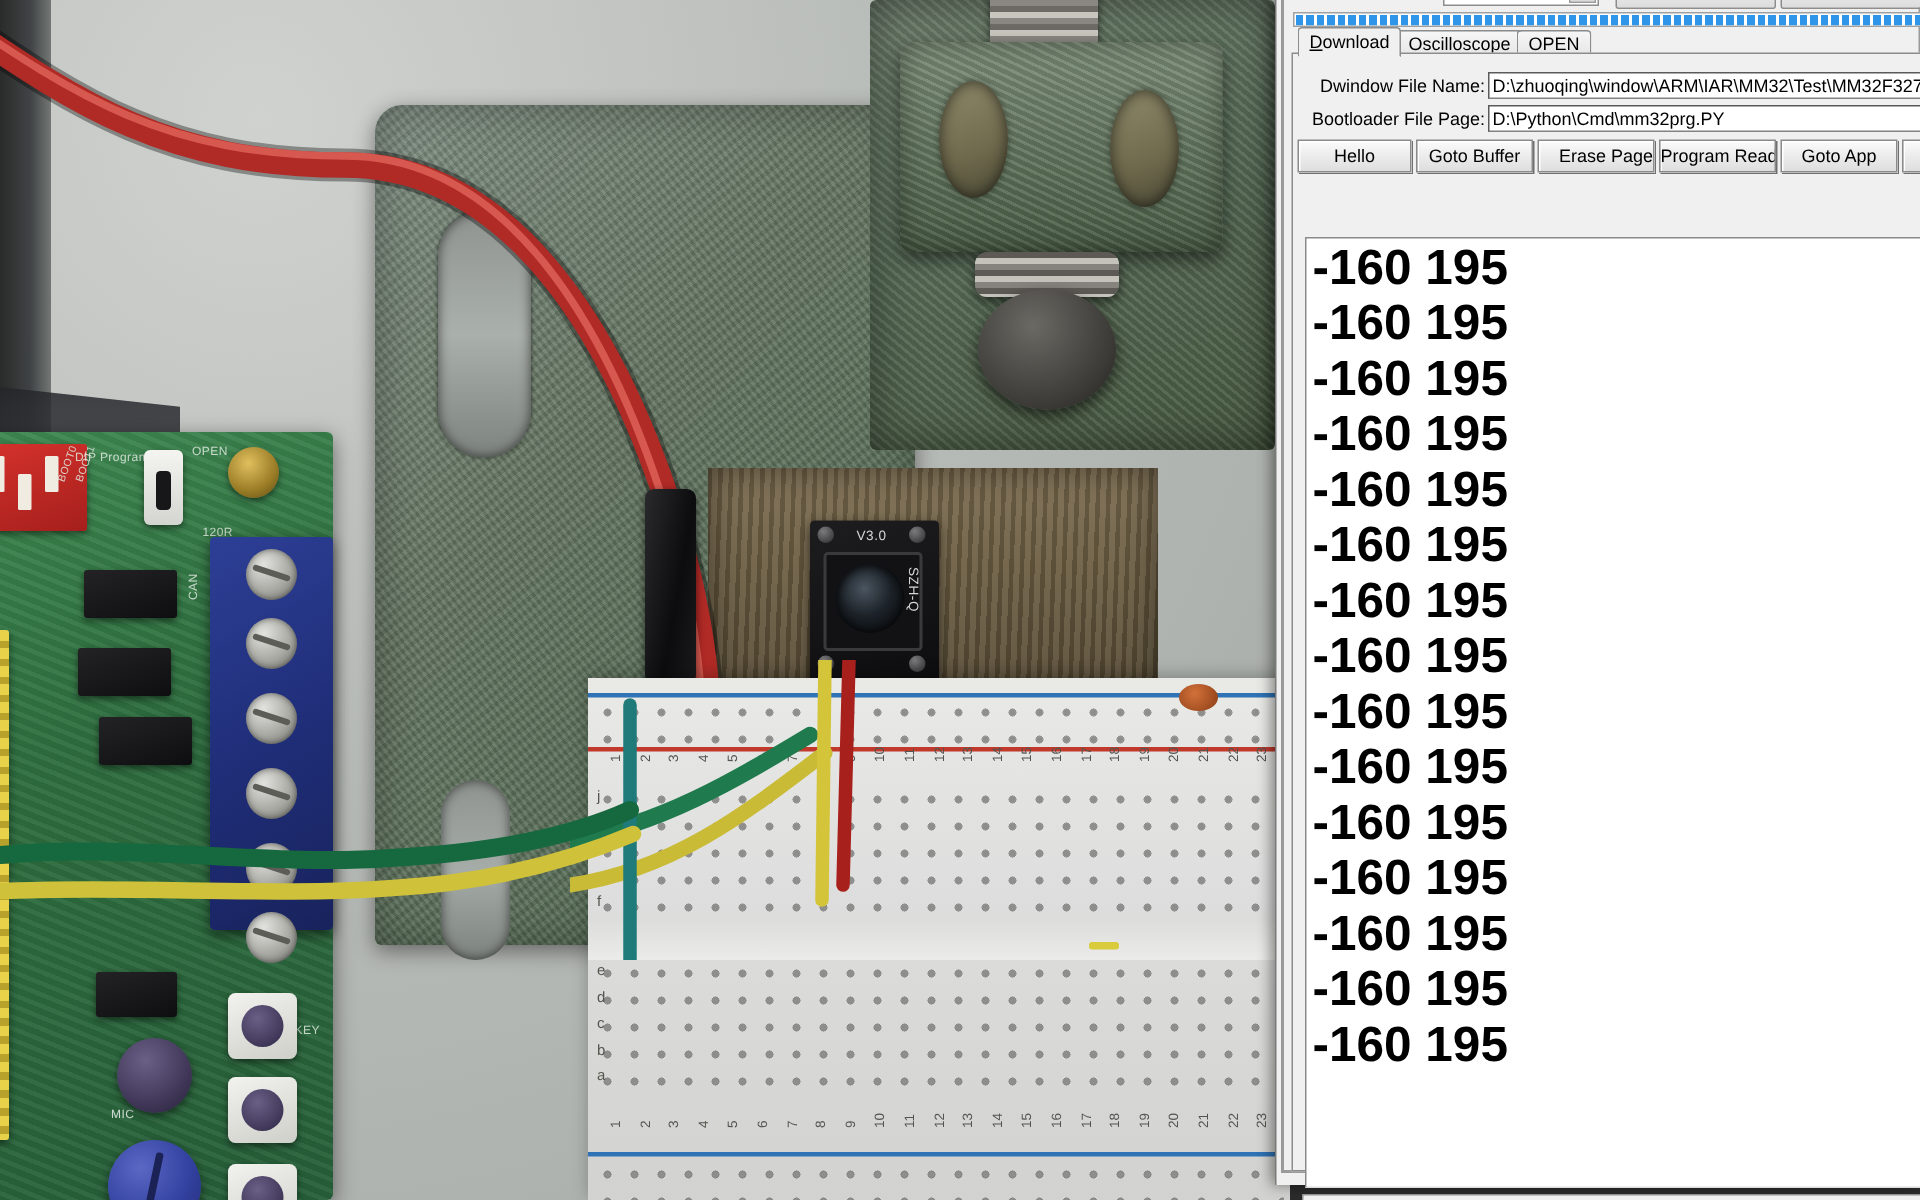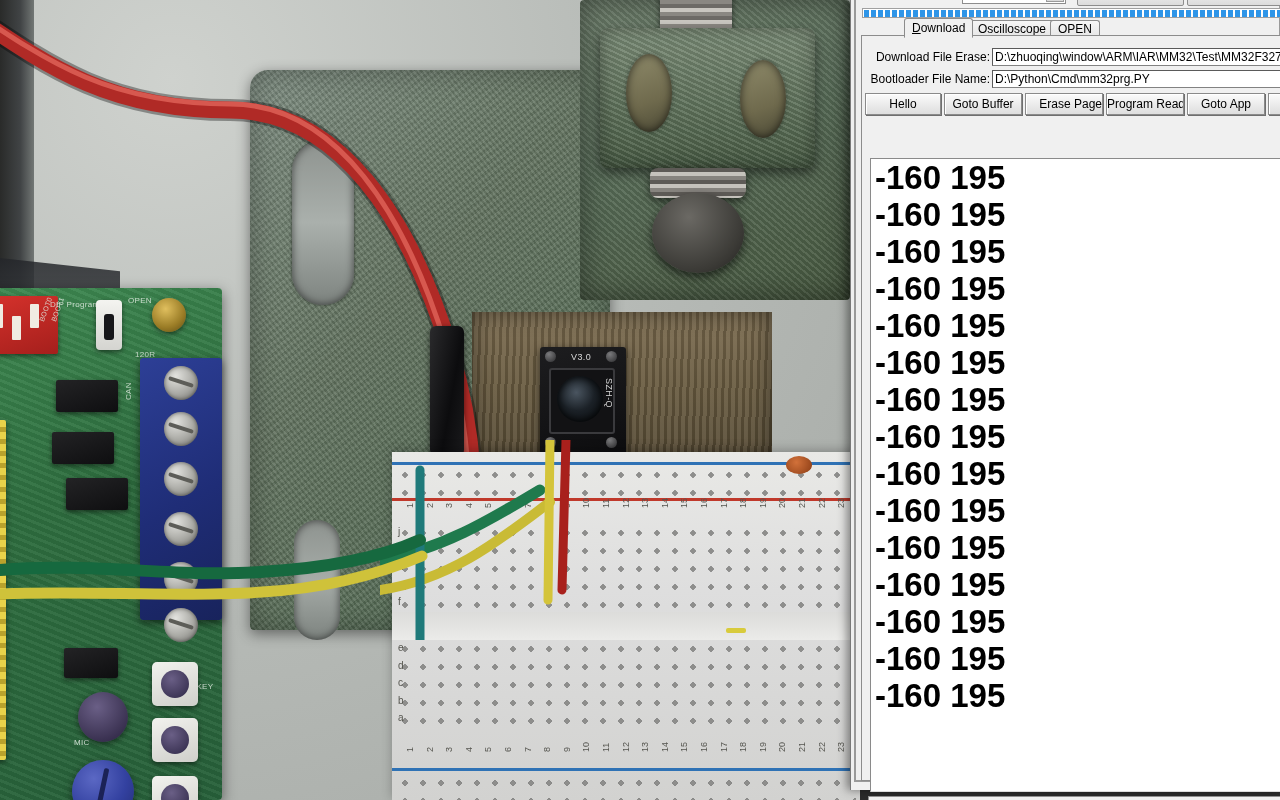--- a/index.html
+++ b/index.html
@@ -256,21 +256,20 @@
   .tabstrip{
     position:absolute;left:5px;top:22px;width:425px;height:18px;
   }
   .tab{
     position:absolute;top:2px;height:17px;line-height:17px;
     padding:0 7px;font-size:12px;color:#000;
     background:linear-gradient(180deg,#f6f6f6,#e6e6e6);
     border:1px solid #8c8c8c;border-bottom:none;
     border-radius:3px 3px 0 0;box-sizing:border-box;
     white-space:nowrap;
-    margin-left:39px;
   }
   .tab.active{
     top:0;height:20px;line-height:19px;background:#f0f0f0;
     border-bottom:1px solid #f0f0f0;font-weight:normal;z-index:3;
   }
   .tab .acc{text-decoration:underline;}
 
   .tabpanel{
     position:absolute;left:5px;top:39px;width:425px;height:746px;
     background:#f0f0f0;border:1px solid #8c8c8c;border-top:1px solid #8c8c8c;
@@ -521,26 +520,26 @@
           <span>Oscilloscope</span>
         </div>
         <div class="tab" style="left:150px;">
           <span>OPEN</span>
         </div>
       </div>
 
       <div class="tabpanel">
 
         <div class="frow" style="left:0;top:12px;width:128px;">
-          <span class="flabel"><span class="acc">D</span><span>ownload File Erase:</span></span>
+          <span class="flabel"><span class="acc">D</span><span>window File Name:</span></span>
         </div>
         <div class="finput" style="left:130px;top:12px;width:300px;">D:\zhuoqing\window\ARM\IAR\MM32\Test\MM32F3277\Te</div>
 
         <div class="frow" style="left:0;top:34px;width:128px;">
-          <span class="flabel">Bootloader File Name:</span>
+          <span class="flabel">Bootloader File Page:</span>
         </div>
         <div class="finput" style="left:130px;top:34px;width:300px;">D:\Python\Cmd\mm32prg.PY</div>
 
         <div class="brow" style="left:3px;top:57px;">
           <div class="btn" style="left:0px;width:76px;">Hello</div>
           <div class="btn" style="left:79px;width:78px;">Goto Buffer</div>
           <div class="btn" style="left:160px;width:78px;text-align:right;">Erase Page</div>
           <div class="btn" style="left:241px;width:78px;">Program Read</div>
           <div class="btn" style="left:322px;width:78px;">Goto App</div>
           <div class="btn" style="left:403px;width:78px;">Se</div>

